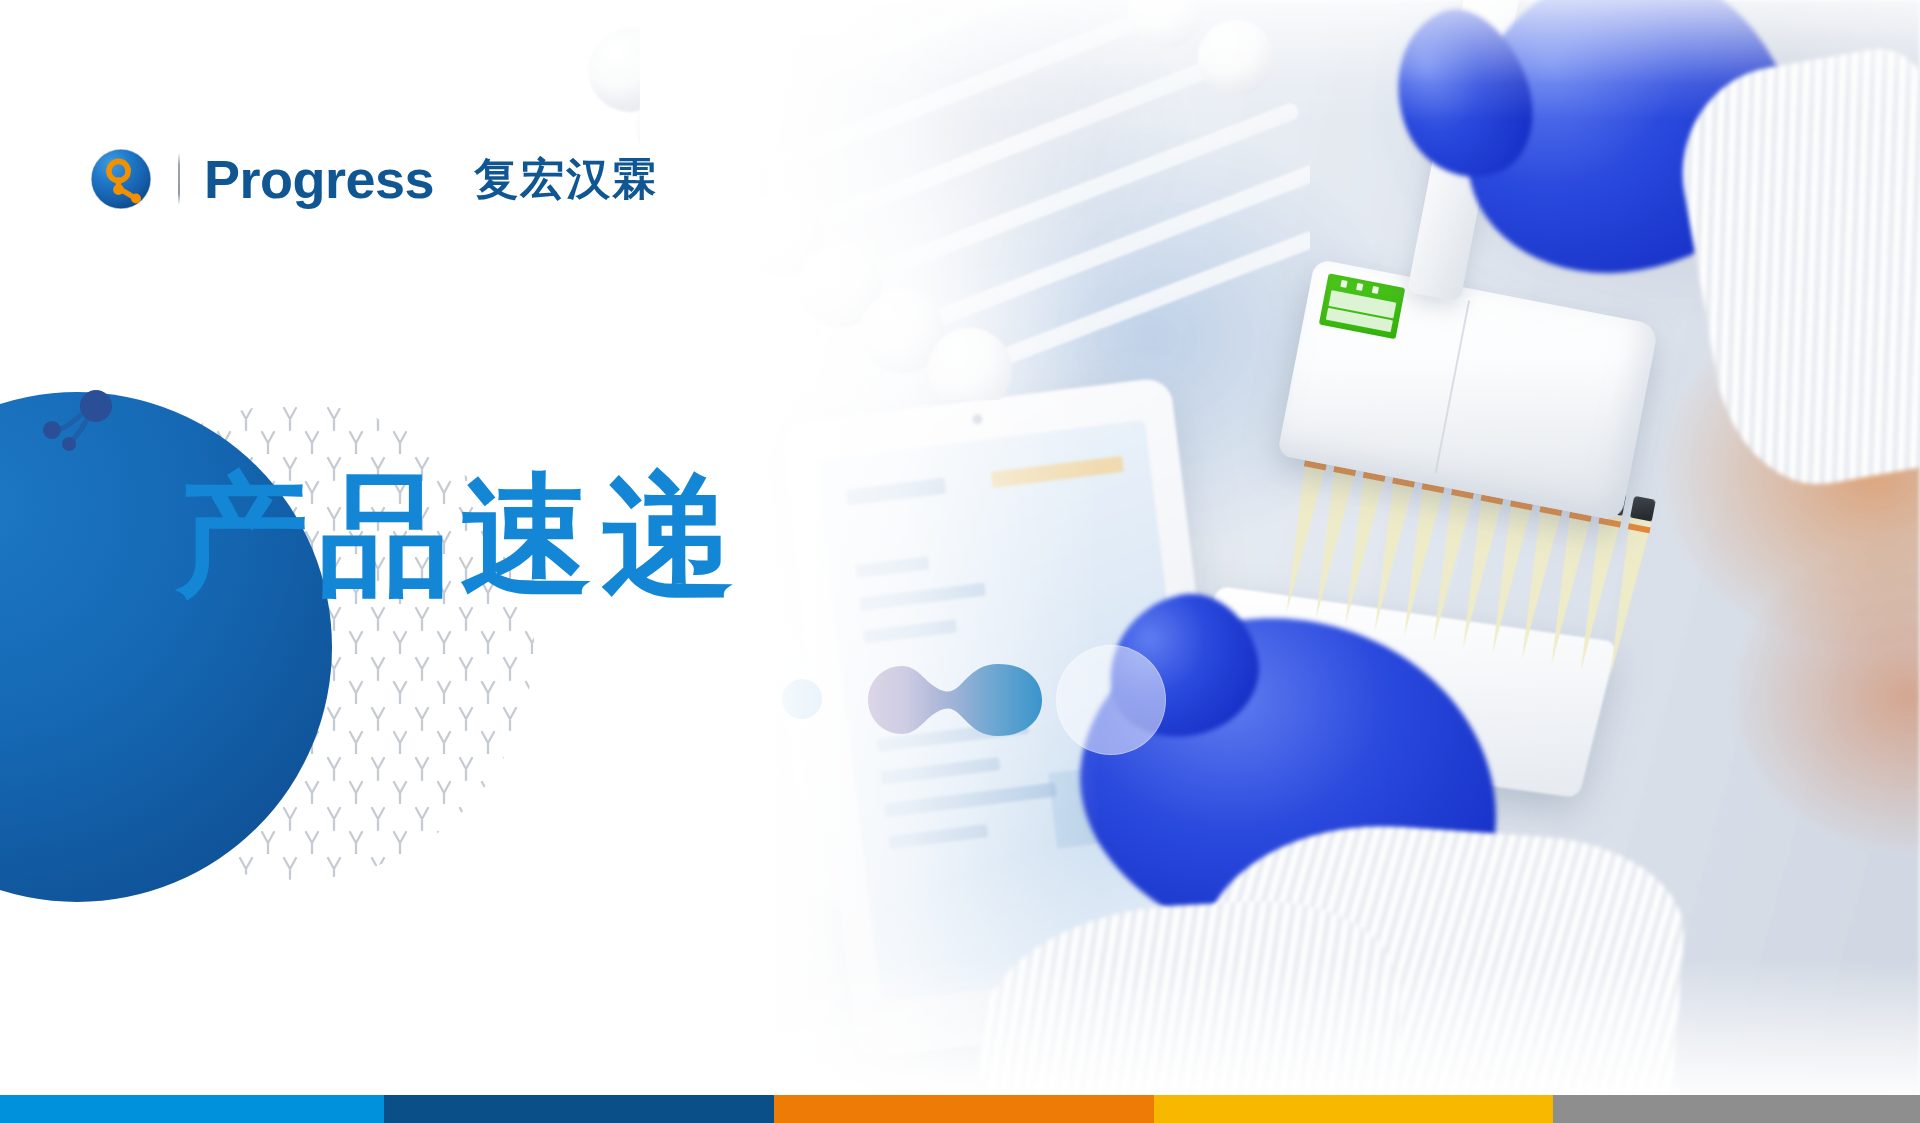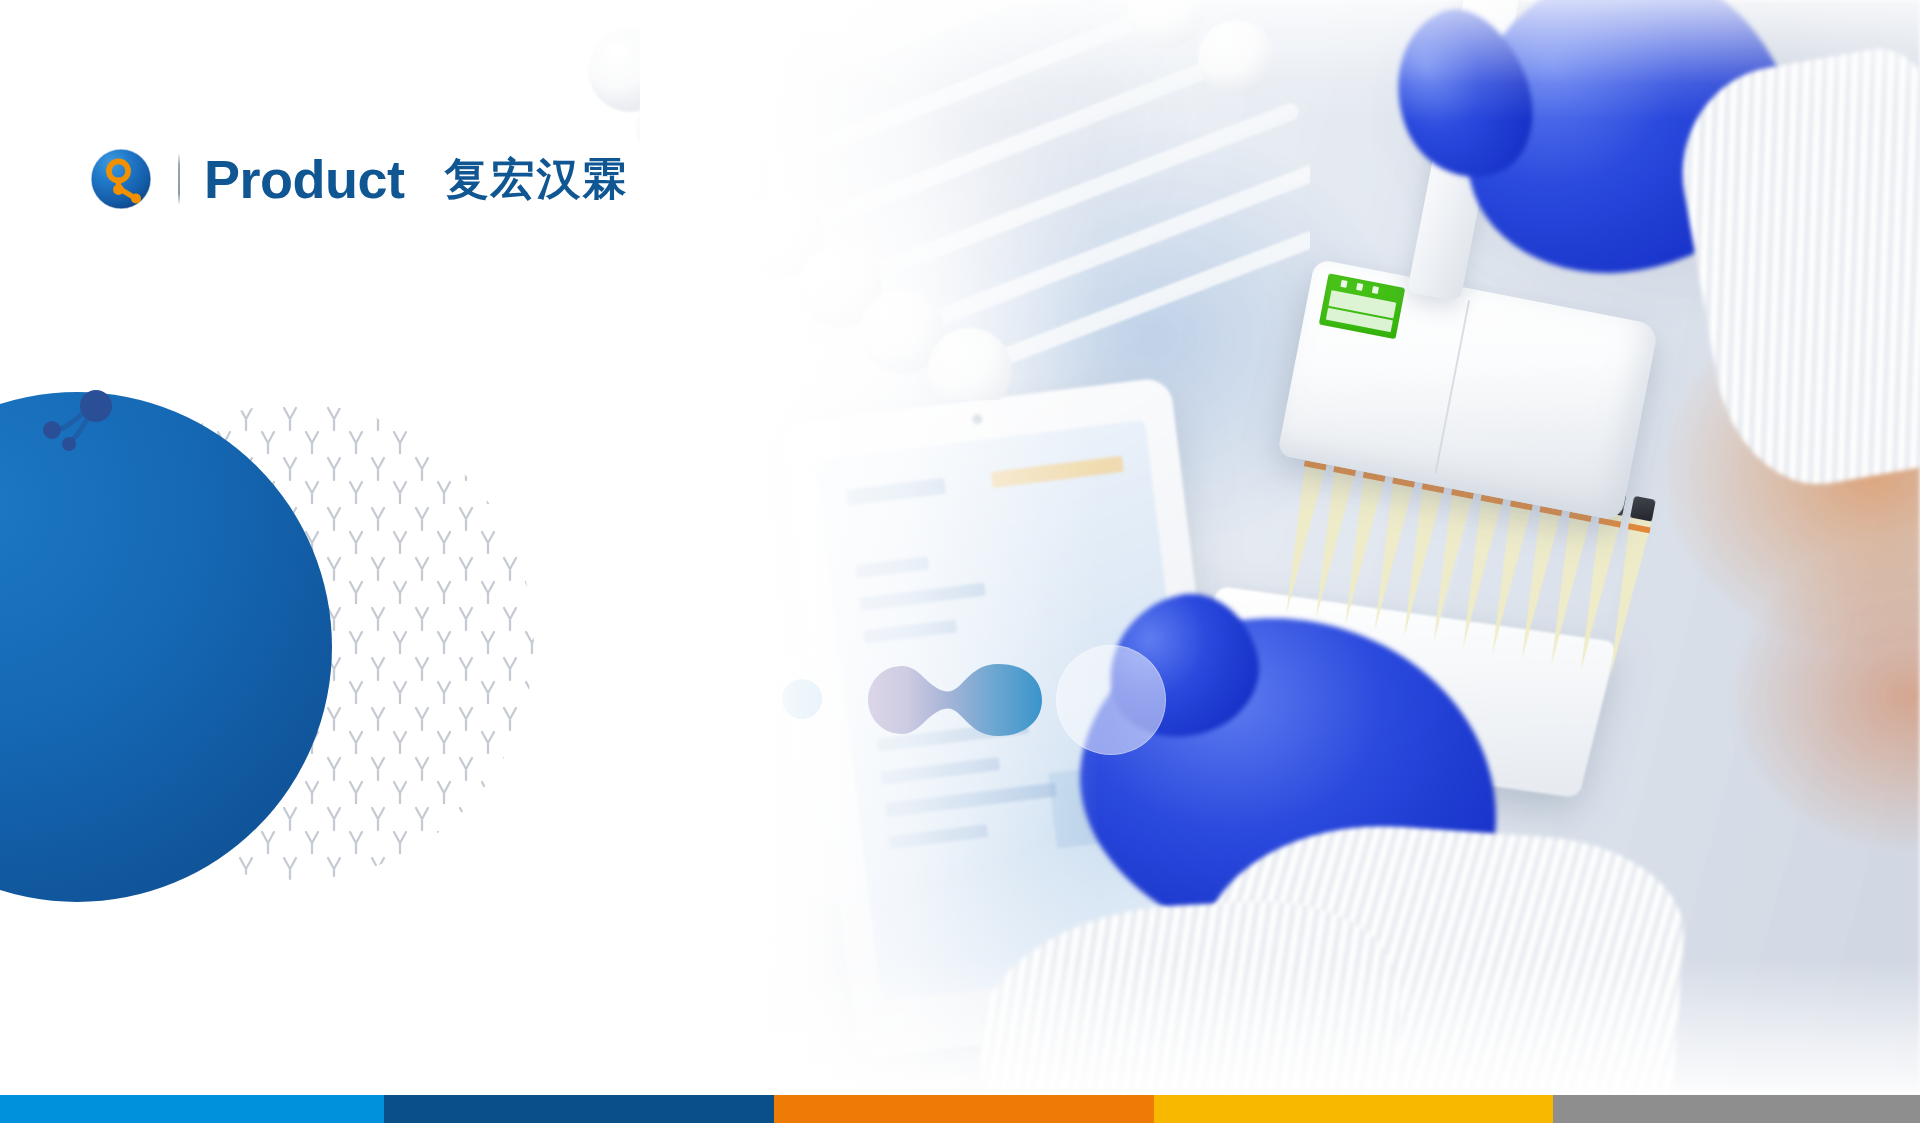--- a/index.html
+++ b/index.html
@@ -636,24 +636,25 @@
       <circle cx="31" cy="31" r="30" fill="url(#badgeG)"></circle>
       <circle cx="31" cy="31" r="30" fill="none" stroke="#ffffff" stroke-width="1.4" opacity=".55"></circle>
 
       <circle cx="28.5" cy="23" r="9.6" fill="none" stroke="#f29100" stroke-width="5.6"></circle>
       <path d="M28.5 32 L28.5 40" stroke="#f29100" stroke-width="5.4" stroke-linecap="round"></path>
       <path d="M28.5 40 L45 50" stroke="#f29100" stroke-width="5.4" stroke-linecap="round"></path>
       <circle cx="28.5" cy="41.5" r="5.4" fill="#f29100"></circle>
       <circle cx="46" cy="50.5" r="5.0" fill="#f29100"></circle>
     </svg>
     <div class="logo-divider"></div>
-    <div class="logo-en">Product</div>
+    <div class="logo-en">Progress</div>
     <div class="logo-cn">复宏汉霖</div>
   </div>
 
+  <div class="title-cn">产品速递</div>
 
   <div class="bottom-bar">
       <div class="bar-seg" style="width: 20%; background: rgb(0, 145, 220);"></div>
       <div class="bar-seg" style="width: 20.3%; background: rgb(10, 79, 135);"></div>
       <div class="bar-seg" style="width: 19.8%; background: rgb(237, 123, 5);"></div>
       <div class="bar-seg" style="width: 20.8%; background: rgb(248, 184, 0);"></div>
       <div class="bar-seg" style="width: 19.1%; background: rgb(142, 142, 142);"></div>
     </div>
 
 </div>

